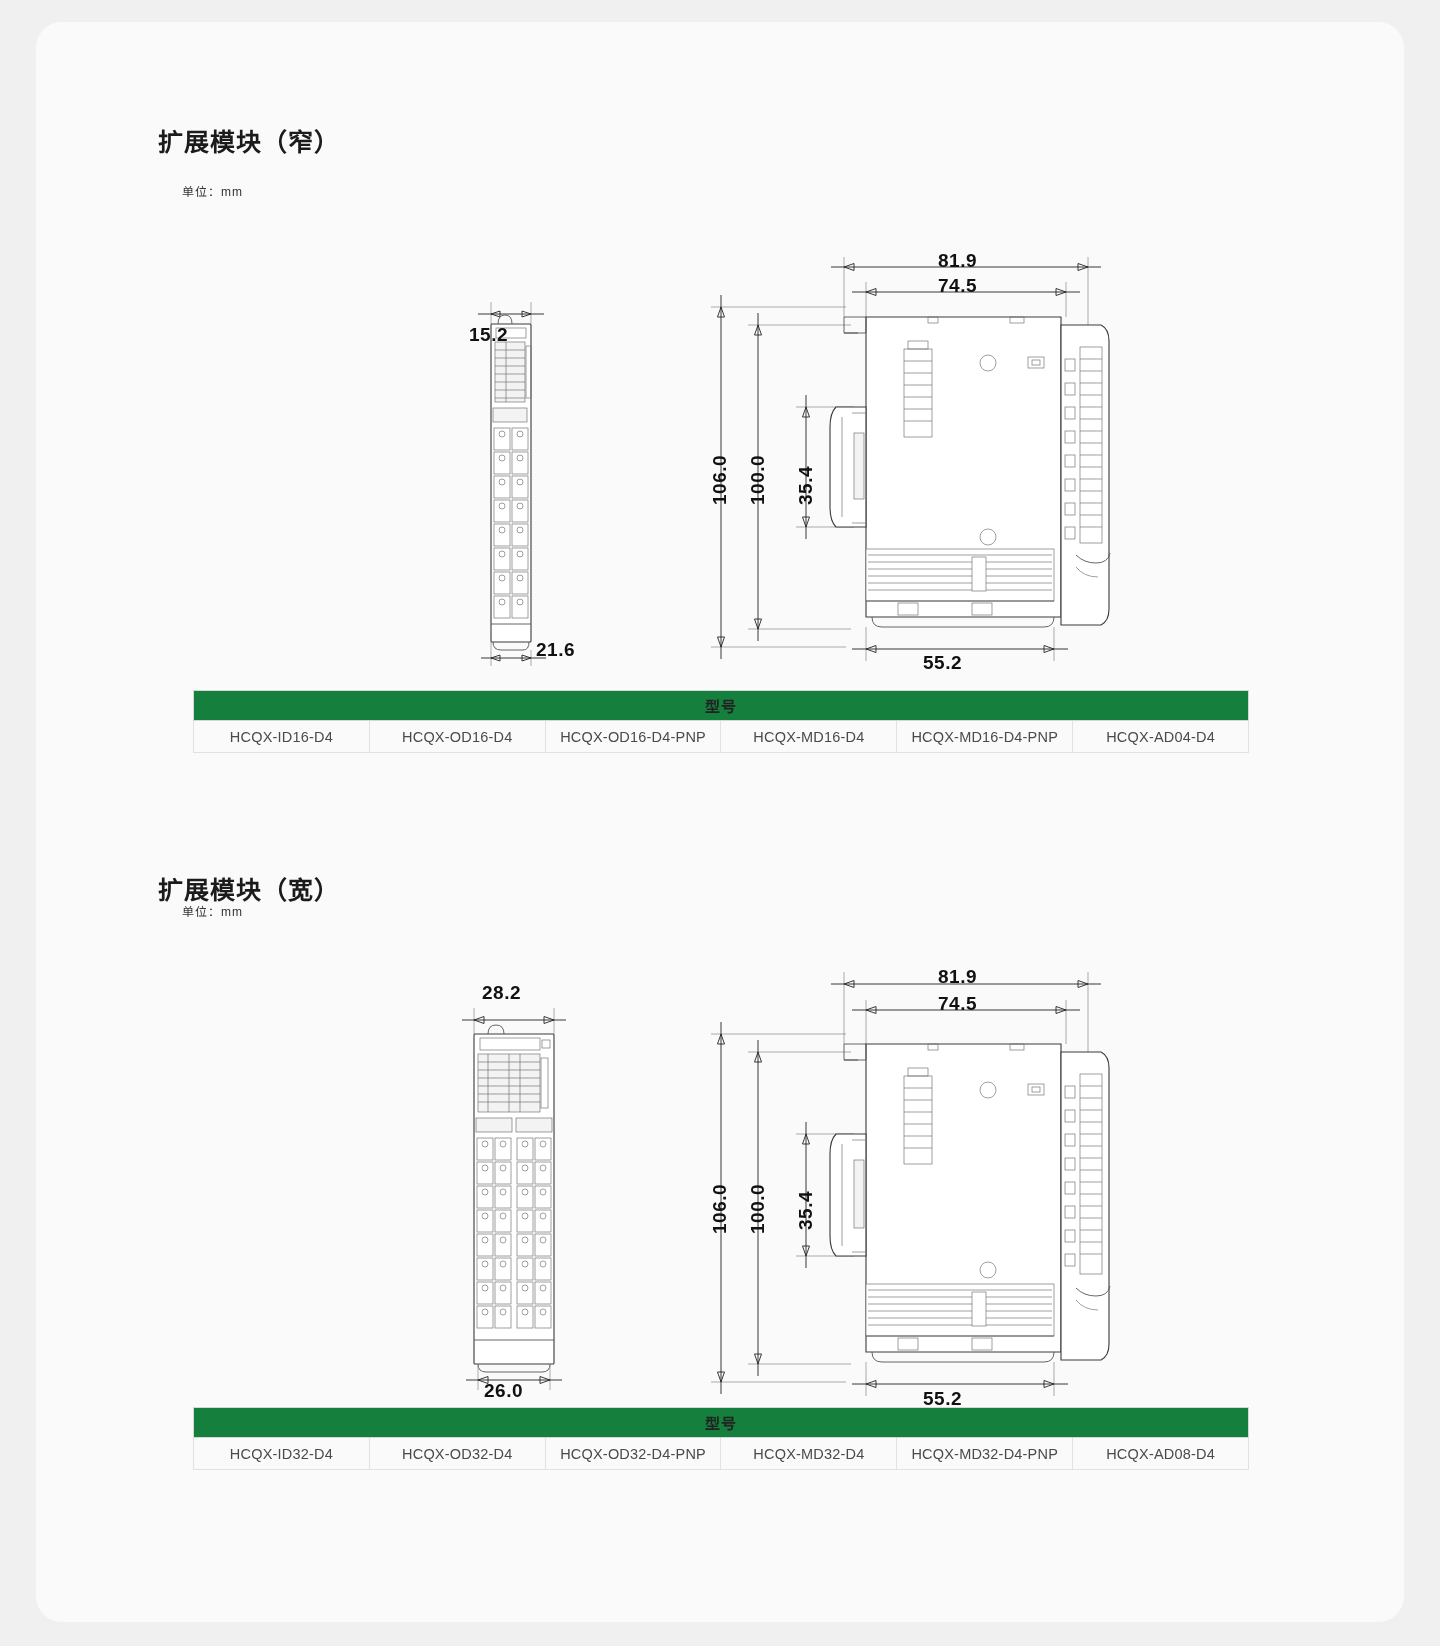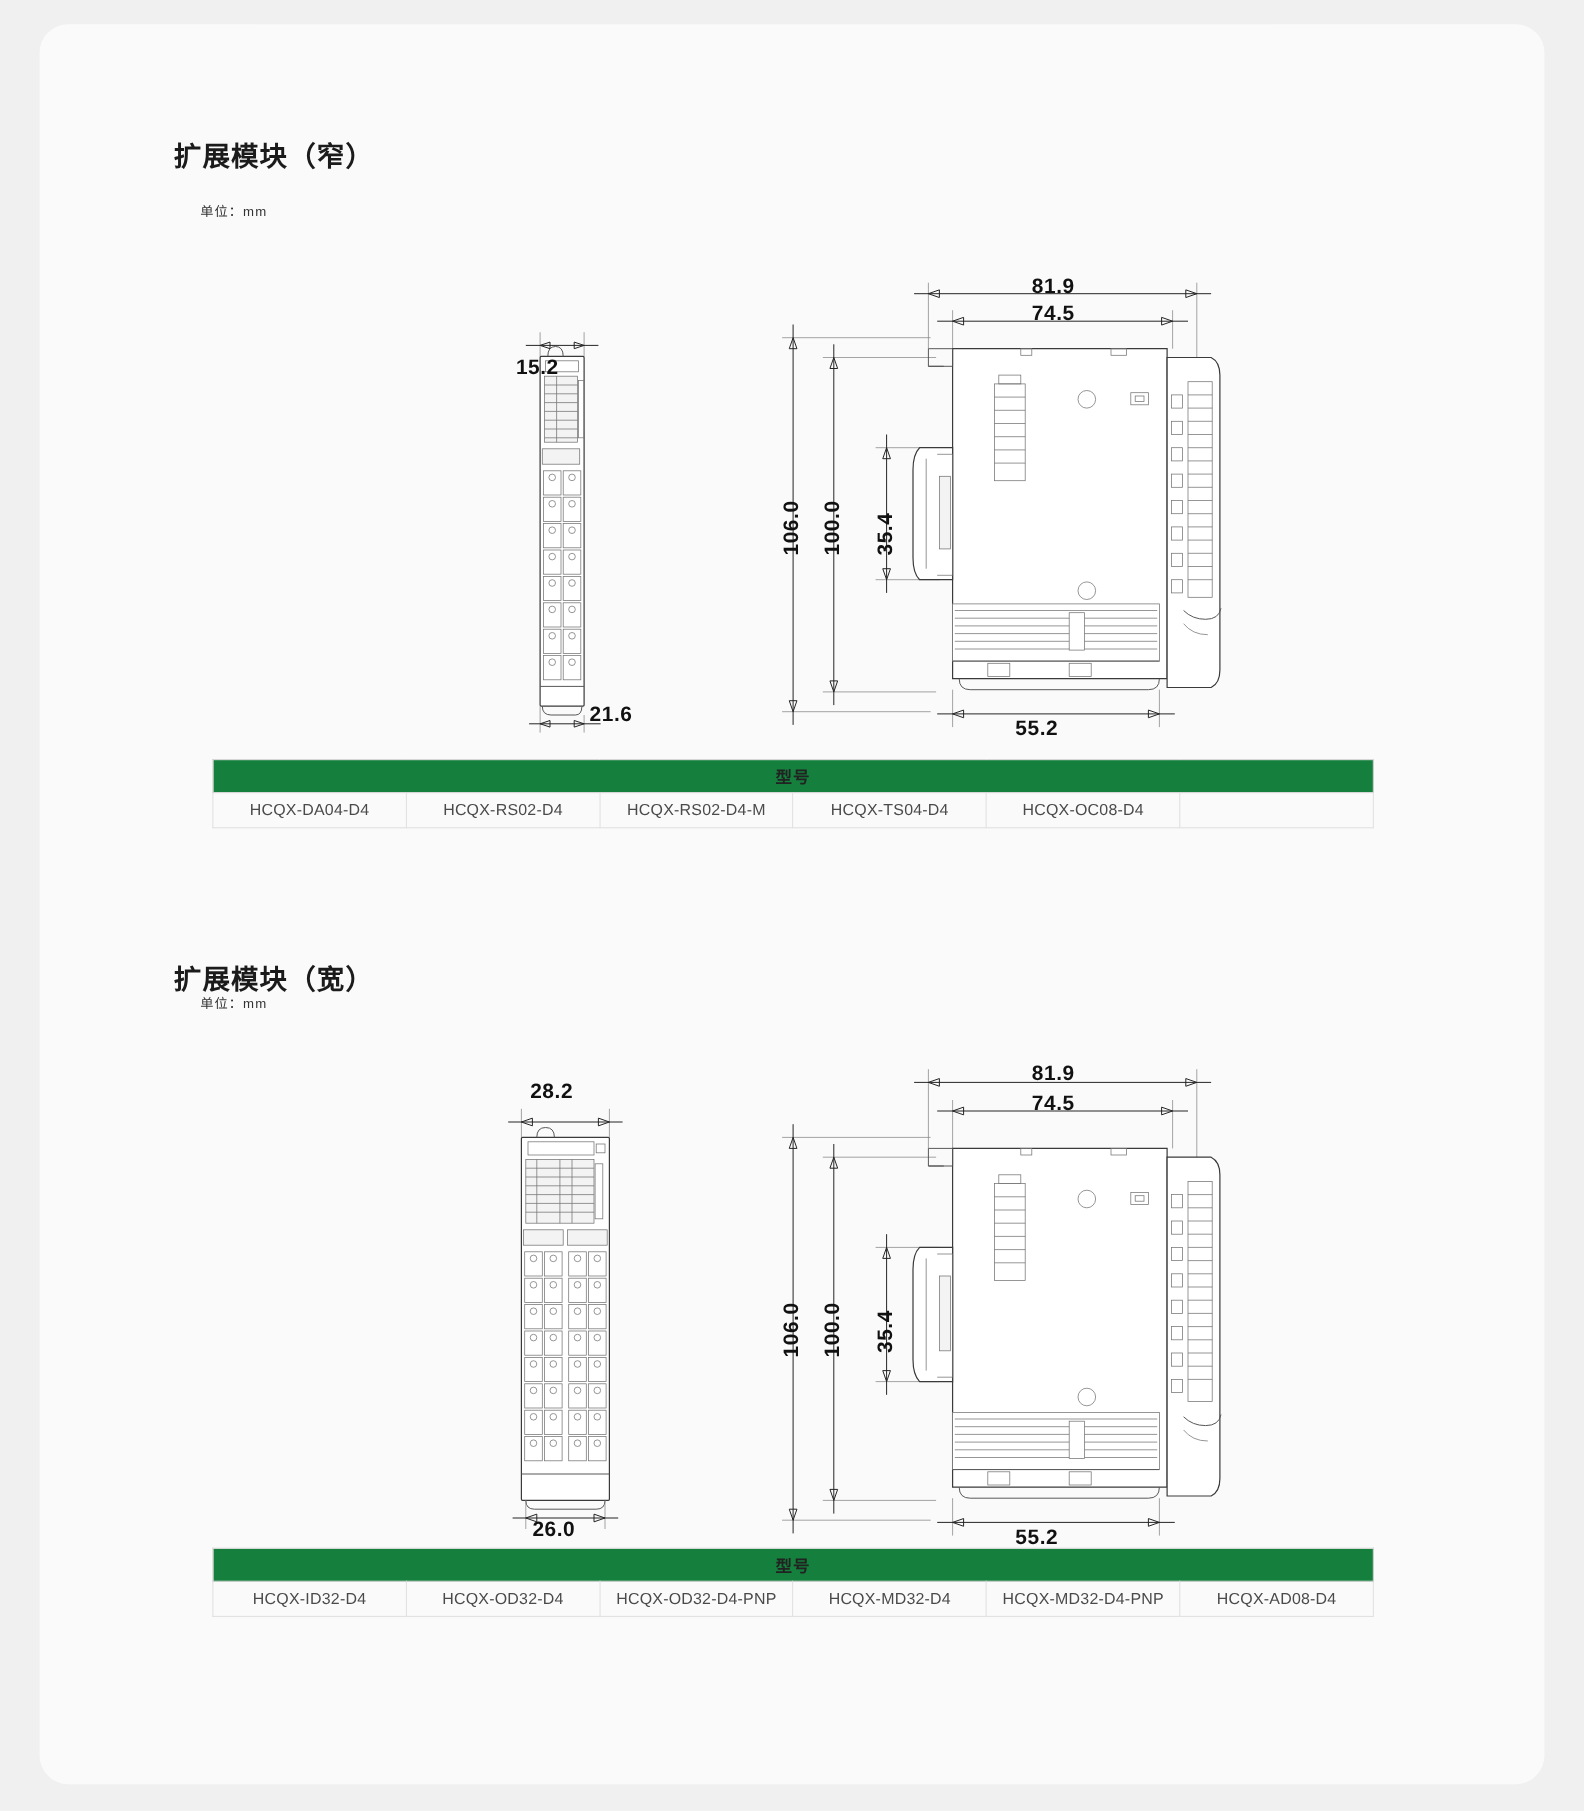--- a/index.html
+++ b/index.html
@@ -307,26 +307,26 @@
     </div>
 
     <table class="model-table" style="left:157px; top:668px; width:1056px;">
       <thead>
         <tr>
           <th colspan="6">型号</th>
         </tr>
       </thead>
       <tbody>
         <tr>
-          <td>HCQX-DA04-D4</td>
-          <td>HCQX-RS02-D4</td>
-          <td>HCQX-RS02-D4-M</td>
-          <td>HCQX-TS04-D4</td>
-          <td>HCQX-OC08-D4</td>
-          <td class="empty"></td>
+          <td>HCQX-ID16-D4</td>
+          <td>HCQX-OD16-D4</td>
+          <td>HCQX-OD16-D4-PNP</td>
+          <td>HCQX-MD16-D4</td>
+          <td>HCQX-MD16-D4-PNP</td>
+          <td>HCQX-AD04-D4</td>
         </tr>
       </tbody>
     </table>
   </div>
 
   <div class="section">
 
     <div class="sec-title" style="left:122px; top:848px;">扩展模块（宽）</div>
     <div class="sec-unit" style="left:146px; top:880px;">单位：mm</div>
 

